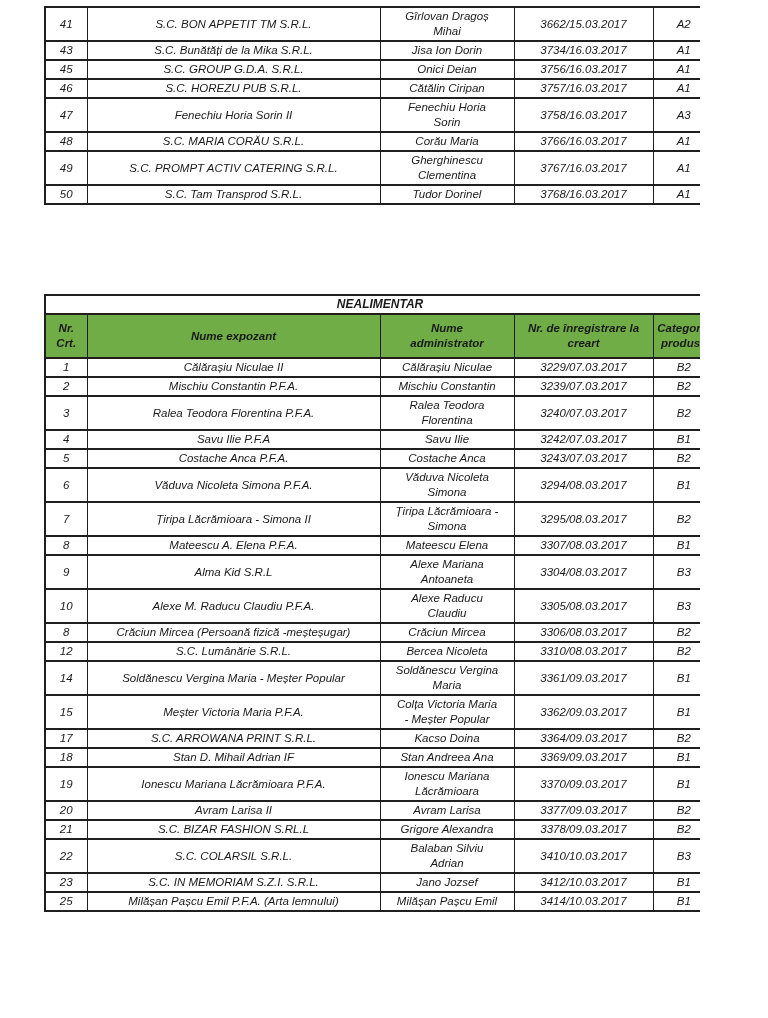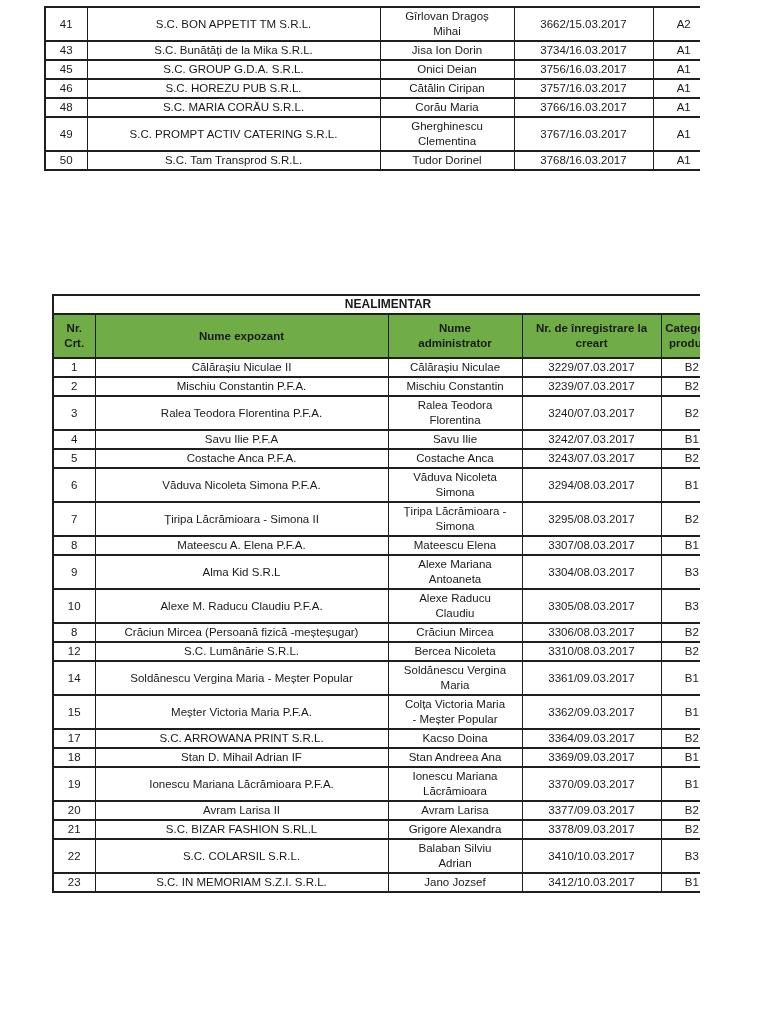--- a/index.html
+++ b/index.html
@@ -4,30 +4,30 @@
 <style>
   :root{
     --green:#70AD47;
     --border:#1f1f1f;
     --text:#1a1a1a;
     --page-bg:#ffffff;
   }
   html,body{margin:0;padding:0;background:var(--page-bg);}
   .page{
     width:700px;height:1018px;position:relative;background:var(--page-bg);
-    font-family:"Liberation Sans",sans-serif;color:var(--text);overflow:hidden;
+    font-family:"Liberation Sans",sans-serif;color:var(--text);overflow:hidden;font-style:italic;
   }
   table.tbl{
     position:absolute;left:44px;width:670px;
     border-collapse:collapse;table-layout:fixed;
     font-size:11.5px;line-height:15px;
     border:2px solid var(--border);
   }
   #table1{top:6px;}
-  #table2{top:294px;margin-left:8px;}
+  #table2{top:294px;}
   col.c1{width:42px}
   col.c2{width:293px}
   col.c3{width:134px}
   col.c4{width:139px}
   col.c5{width:62px}
   table.tbl td{
     border:1px solid var(--border);
     border-top-width:2px;border-bottom-width:2px;
     text-align:center;vertical-align:middle;
     padding:1px 3px;
@@ -80,20 +80,28 @@
           <td>Onici Deian</td>
           <td>3756/16.03.2017</td>
           <td>A1</td>
         </tr>
         <tr>
           <td>46</td>
           <td>S.C. HOREZU PUB S.R.L.</td>
           <td>Cătălin Ciripan</td>
           <td>3757/16.03.2017</td>
           <td>A1</td>
+        </tr>
+        <tr>
+          <td>47</td>
+          <td>Fenechiu Horia Sorin II</td>
+          <td>Fenechiu Horia
+Sorin</td>
+          <td>3758/16.03.2017</td>
+          <td>A3</td>
         </tr>
         <tr>
           <td>48</td>
           <td>S.C. MARIA CORĂU S.R.L.</td>
           <td>Corău Maria</td>
           <td>3766/16.03.2017</td>
           <td>A1</td>
         </tr>
         <tr>
           <td>49</td>
@@ -285,16 +293,23 @@
           <td>3410/10.03.2017</td>
           <td>B3</td>
         </tr>
         <tr>
           <td>23</td>
           <td>S.C. IN MEMORIAM S.Z.I. S.R.L.</td>
           <td>Jano Jozsef</td>
           <td>3412/10.03.2017</td>
           <td>B1</td>
         </tr>
+        <tr>
+          <td>25</td>
+          <td>Milășan Pașcu Emil P.F.A. (Arta lemnului)</td>
+          <td>Milășan Pașcu Emil</td>
+          <td>3414/10.03.2017</td>
+          <td>B1</td>
+        </tr>
       </tbody>
   </table>
 
 </div>
 
 </body></html>

